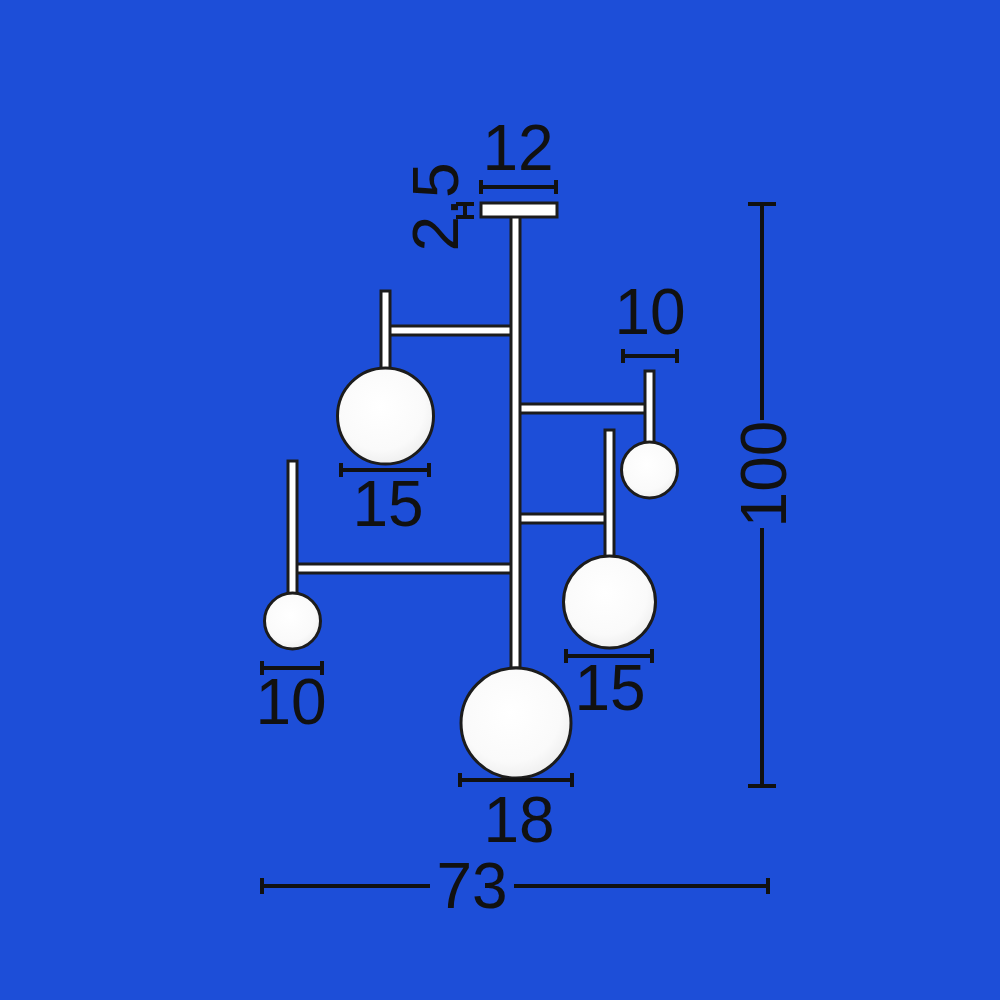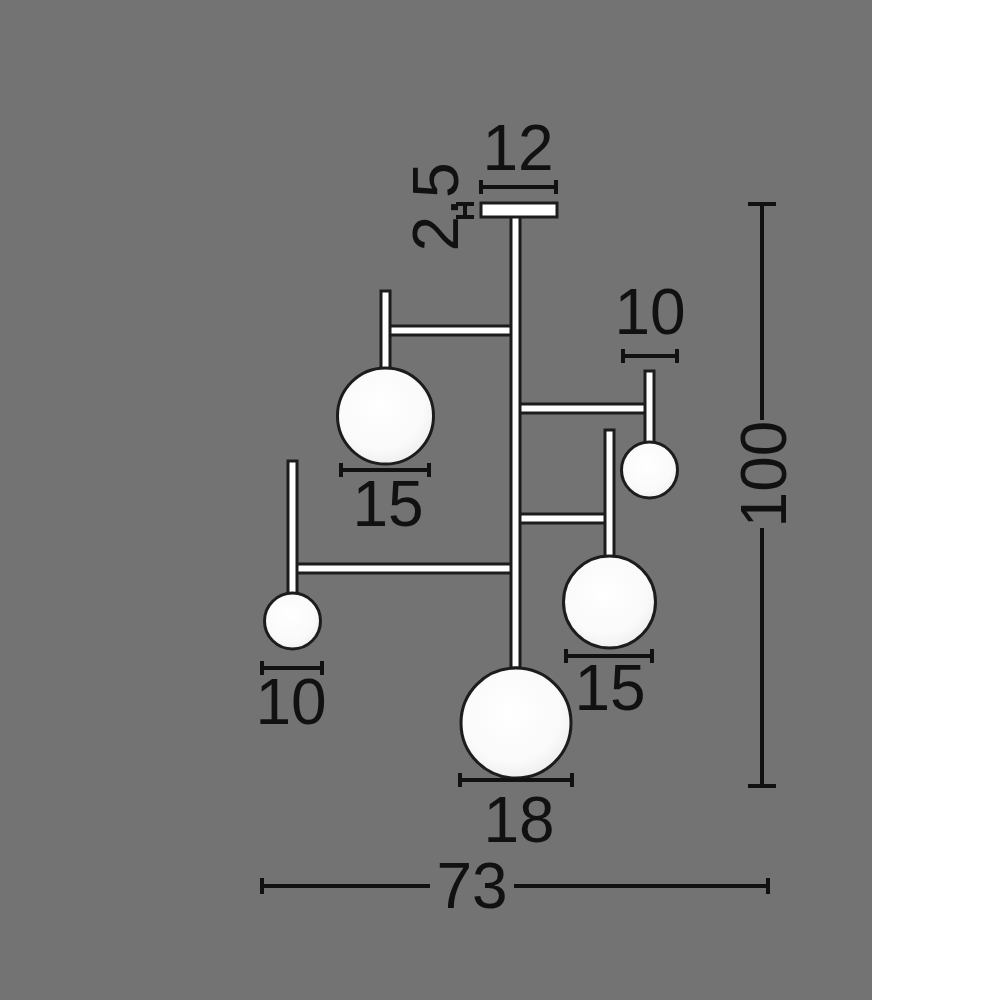--- a/index.html
+++ b/index.html
@@ -2,23 +2,23 @@
 <html><head>
 <meta charset="utf-8">
 <style>
   html, body {
     margin: 0;
     padding: 0;
     background: #ffffff;
   }
   .canvas {
     position: relative;
-    width: 872px;
+    width: 1000px;
     height: 1000px;
-    background: #737373;
+    background: #1d4ed8;
     font-family: "Liberation Sans", sans-serif;
   }
   svg { display: block; }
   .part {
     fill: #ffffff;
     stroke: #1c1c1c;
     stroke-width: 3;
   }
   .globe {
     fill: url(#globeGrad);

